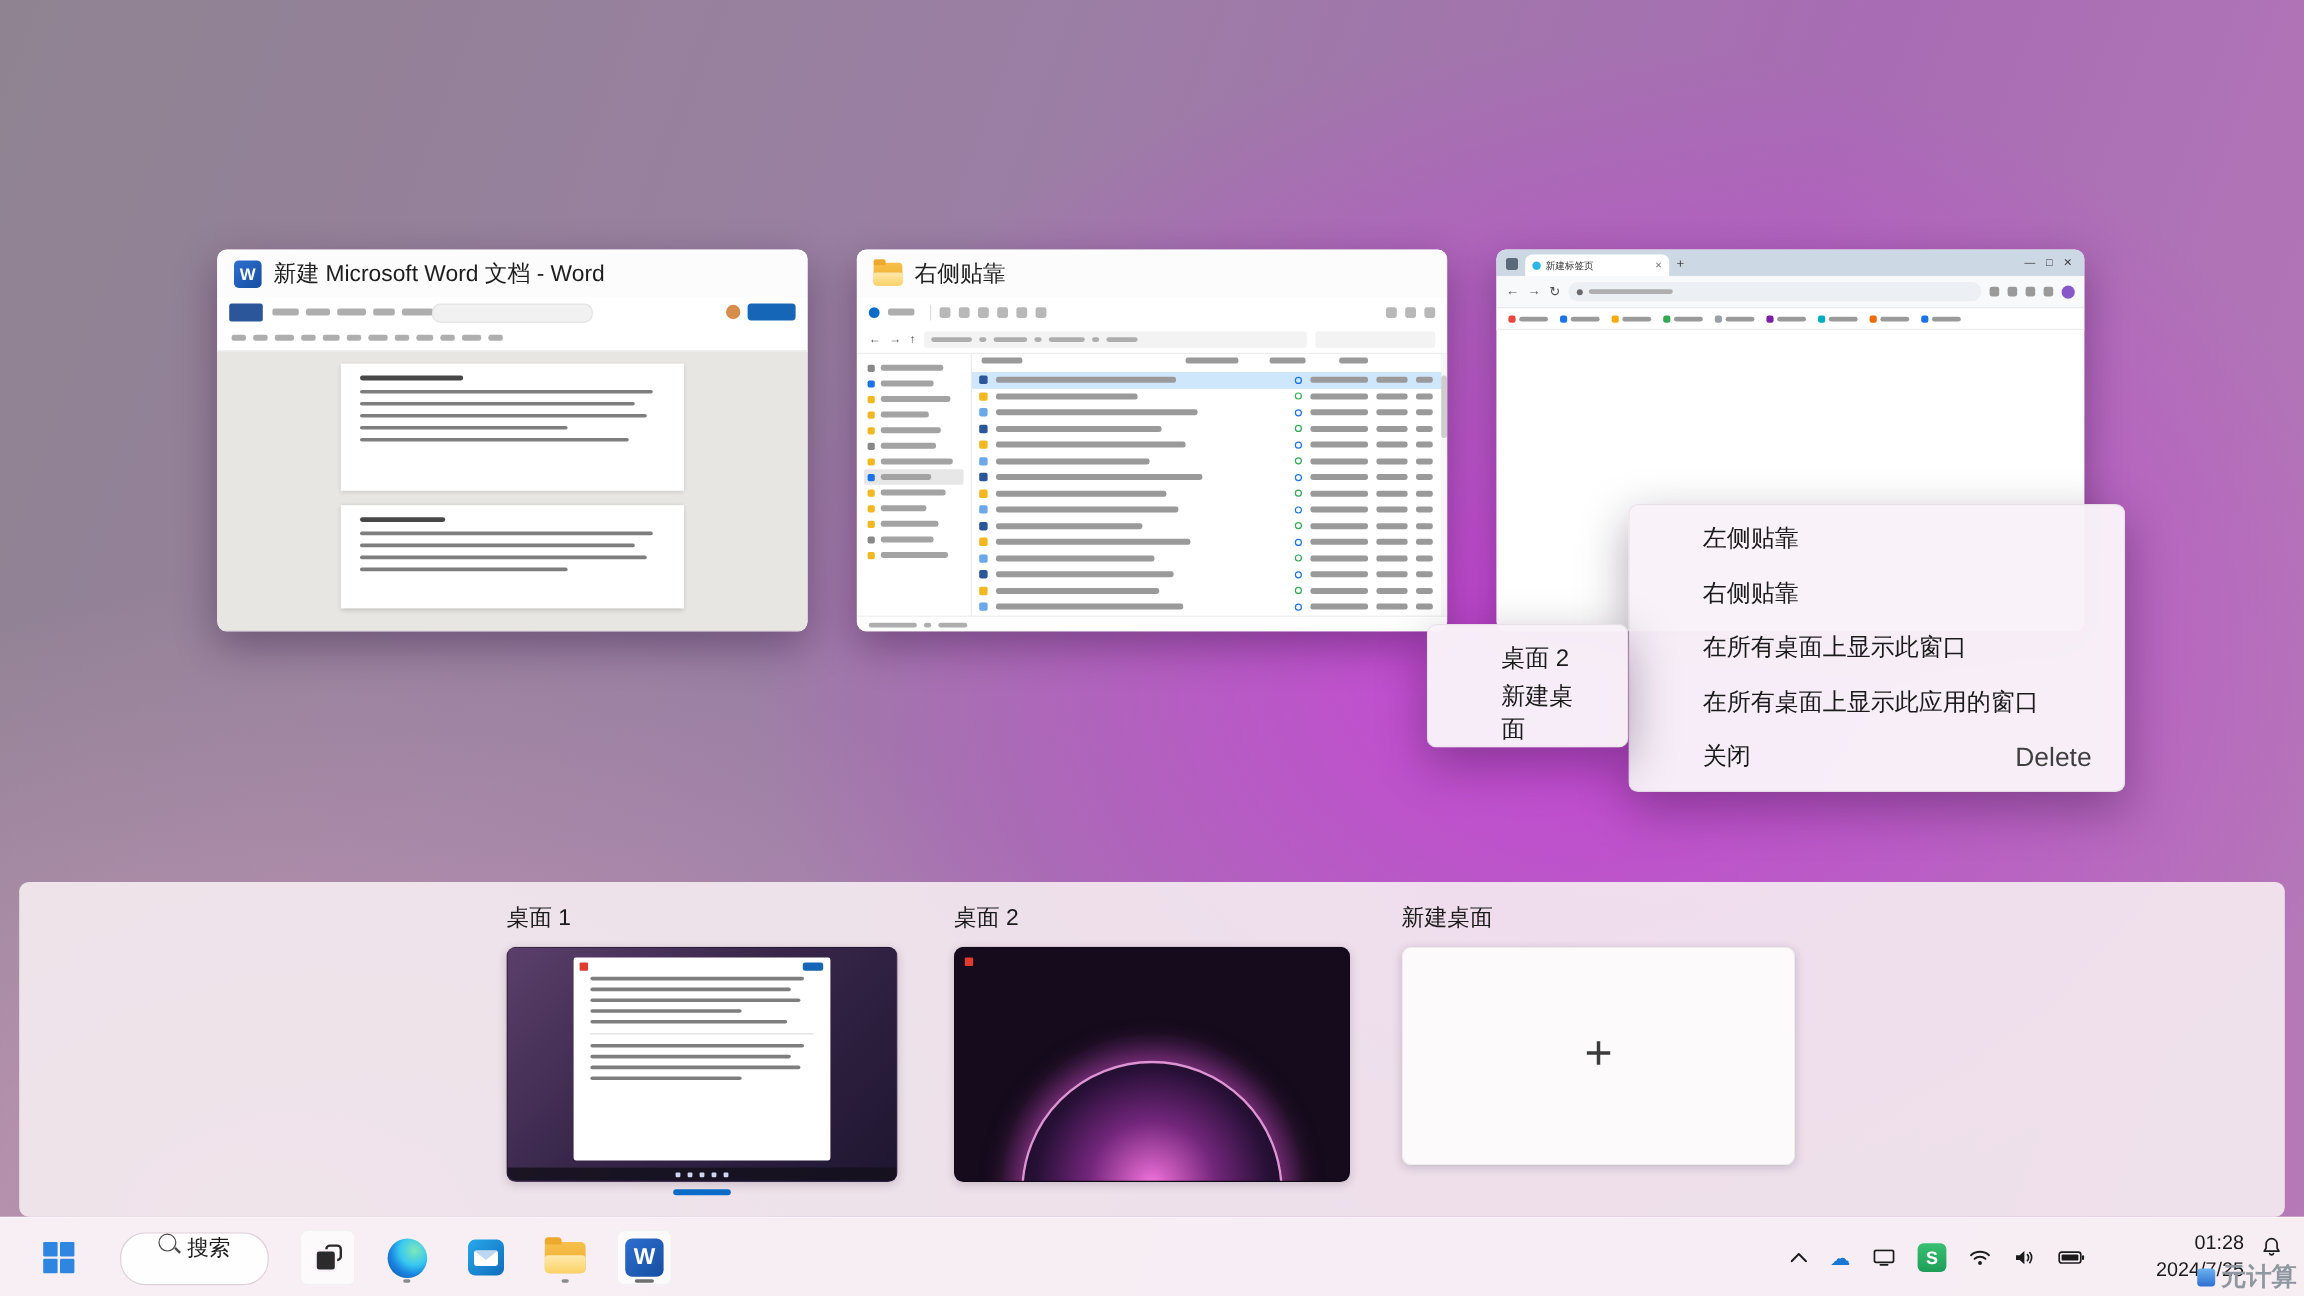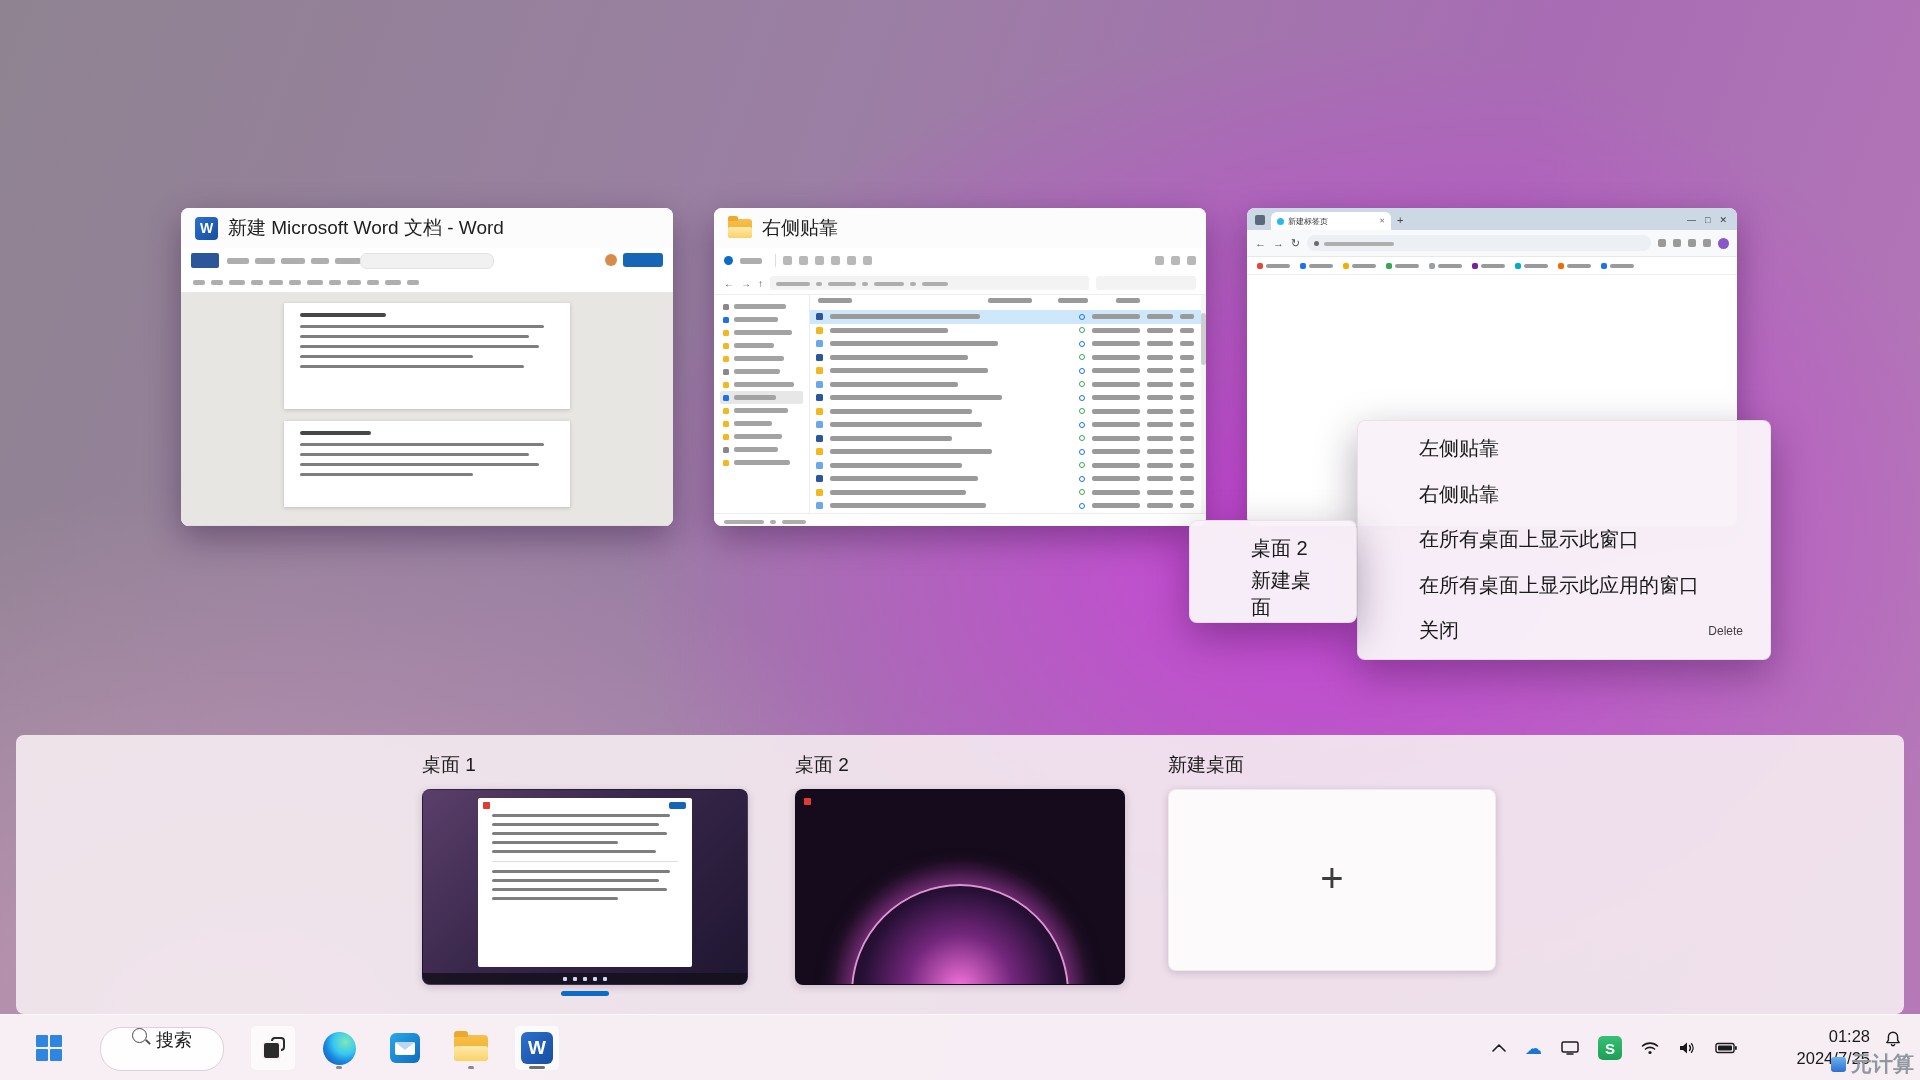--- a/index.html
+++ b/index.html
@@ -102,21 +102,21 @@
   .rail-dot{width:8px;height:8px;border-radius:2px;flex:none;}
   .lens{position:relative;width:10px;height:10px;border:1.6px solid #4a4a4a;border-radius:50%;flex:none;box-sizing:border-box;}
   .lens::after{content:"";position:absolute;width:5px;height:1.6px;background:#4a4a4a;transform:rotate(45deg);right:-4px;bottom:-1px;}
   .lens-lg{width:15px;height:15px;border-width:1.9px;}
   .lens-lg::after{width:6px;height:1.9px;right:-5px;bottom:-1px;}
   
   .ctx-menu{position:absolute;background:rgba(249,243,249,.97);border:1px solid rgba(0,0,0,.07);border-radius:8px;
      box-shadow:0 14px 40px rgba(30,10,40,.35);padding:5px 5px;box-sizing:border-box;z-index:60;}
   .ctx-item{height:45.5px;display:flex;align-items:center;padding:0 22px 0 56px;font-size:20px;color:#1a1a1a;border-radius:5px;}
   .ctx-chevron{margin-left:auto;color:#454545;font-size:20px;}
-  .ctx-shortcut{margin-left:auto;color:#3f3f3f;font-size:12px;}
+  .ctx-shortcut{margin-left:auto;color:#3f3f3f;font-size:22px;}
   .ctx-sub .ctx-item{padding-left:56px;}
   
   .desk-band{position:absolute;left:16px;right:16px;top:735px;height:279px;background:rgba(245,236,241,.9);border-radius:8px;z-index:5;}
   .desk-label{position:absolute;font-size:19px;color:#1b1b1b;z-index:6;}
   .thumb{position:absolute;border-radius:8px;overflow:hidden;z-index:6;box-shadow:0 2px 8px rgba(40,20,50,.18);border:1px solid rgba(0,0,0,.08);box-sizing:border-box;}
   .t1{background:linear-gradient(135deg,#5a3f6a 0%,#38264a 45%,#1e1630 100%);}
   .t1-doc{position:absolute;left:17%;right:17%;top:4%;bottom:9%;background:#fff;border-radius:2px;padding:16px 14px 8px;box-sizing:border-box;}
   .t1-red{position:absolute;top:4px;left:5px;width:7px;height:7px;background:#e03b2f;border-radius:1px;}
   .t1-chip{position:absolute;top:4px;right:6px;width:17px;height:7px;background:#1566b7;border-radius:2px;}
   .t1-div{height:1px;background:#ddd;margin:8px 0;}

